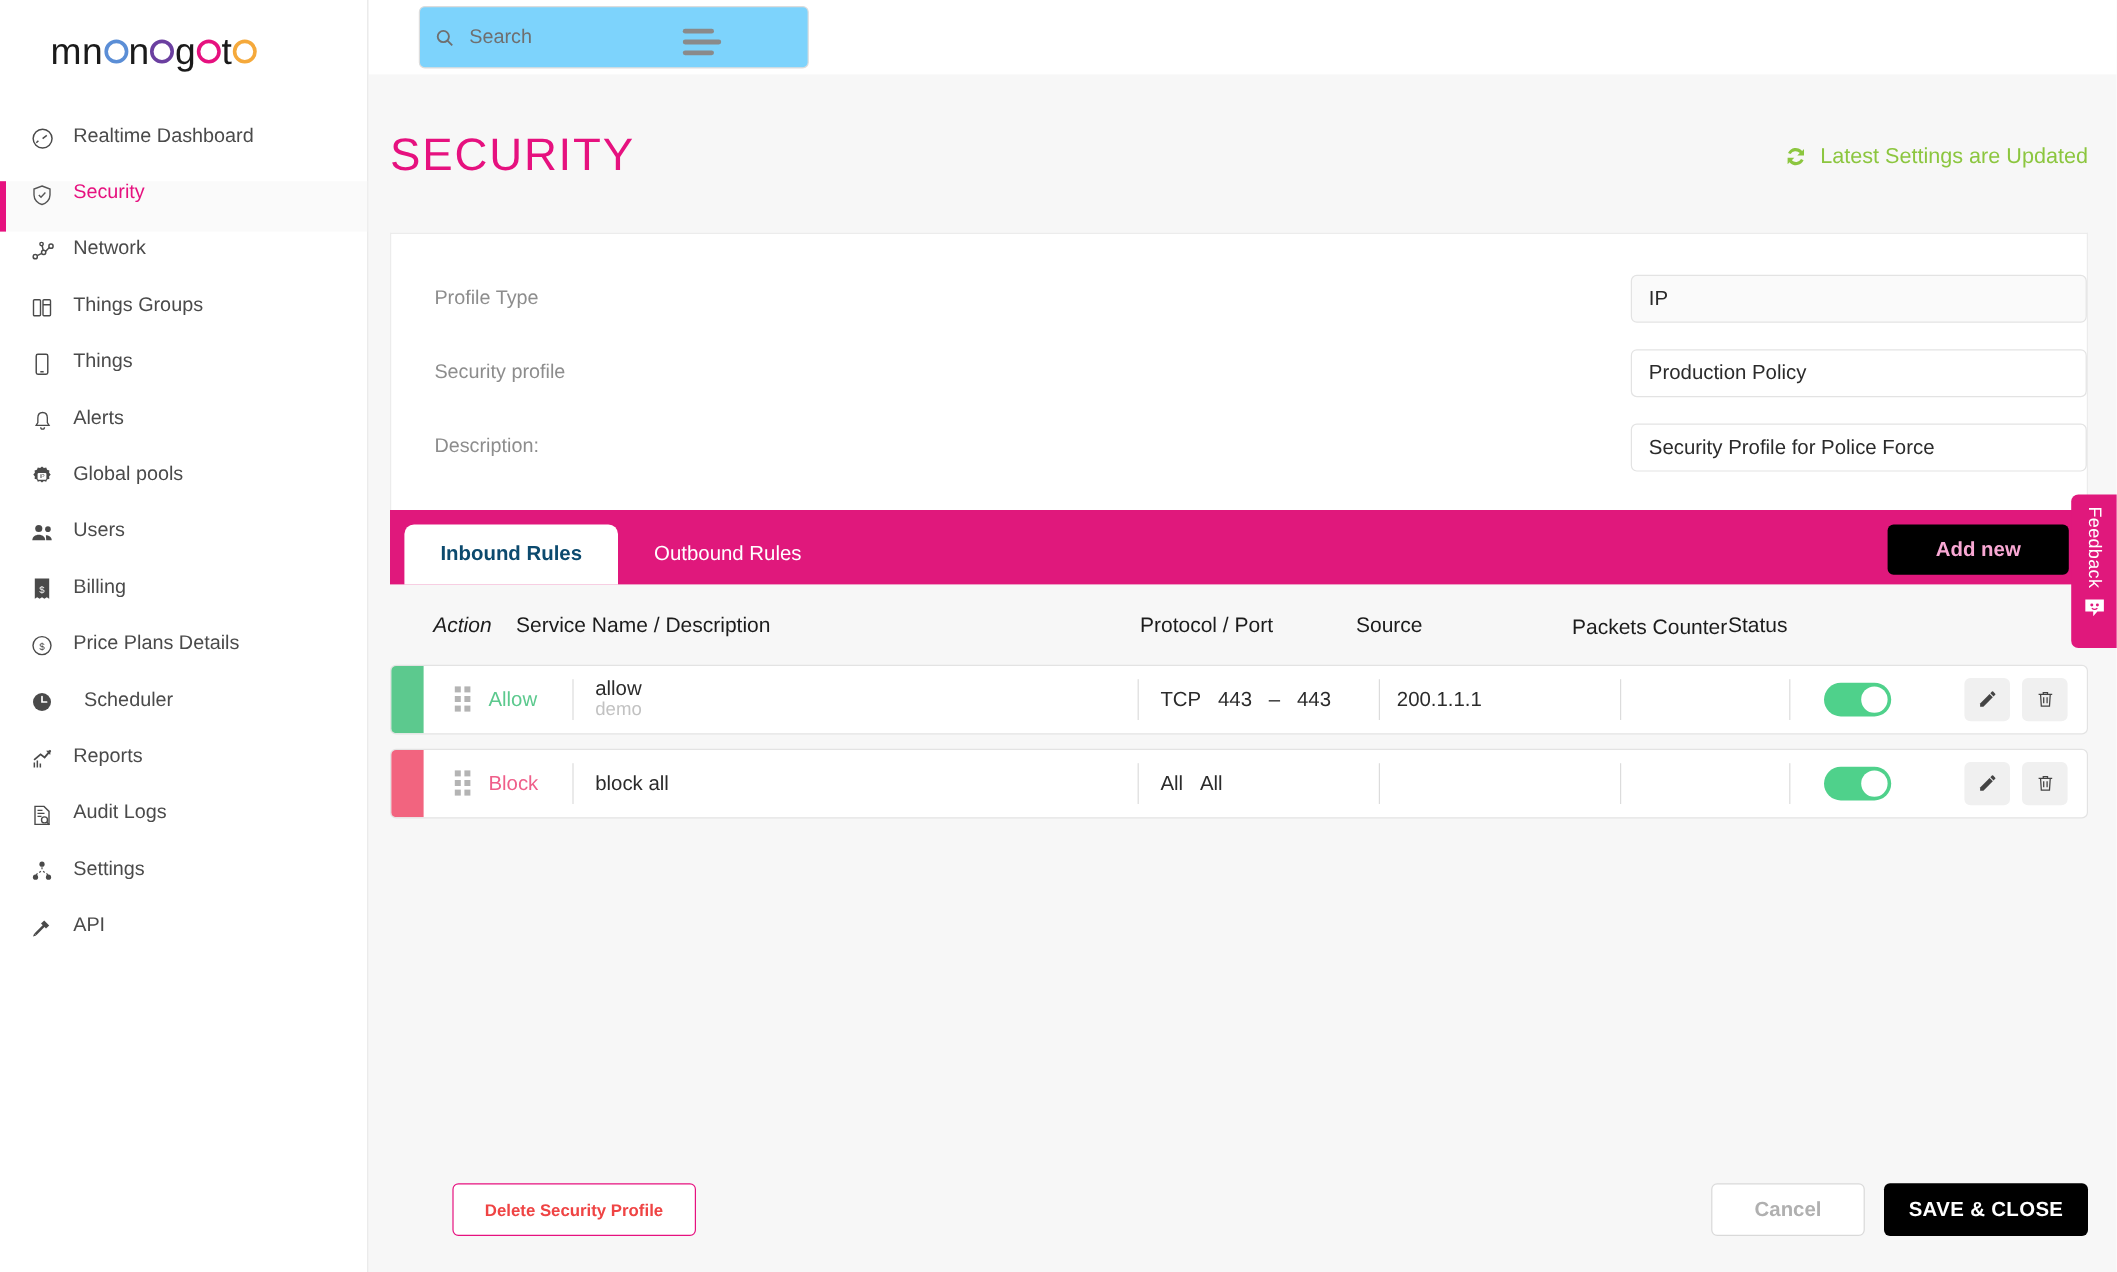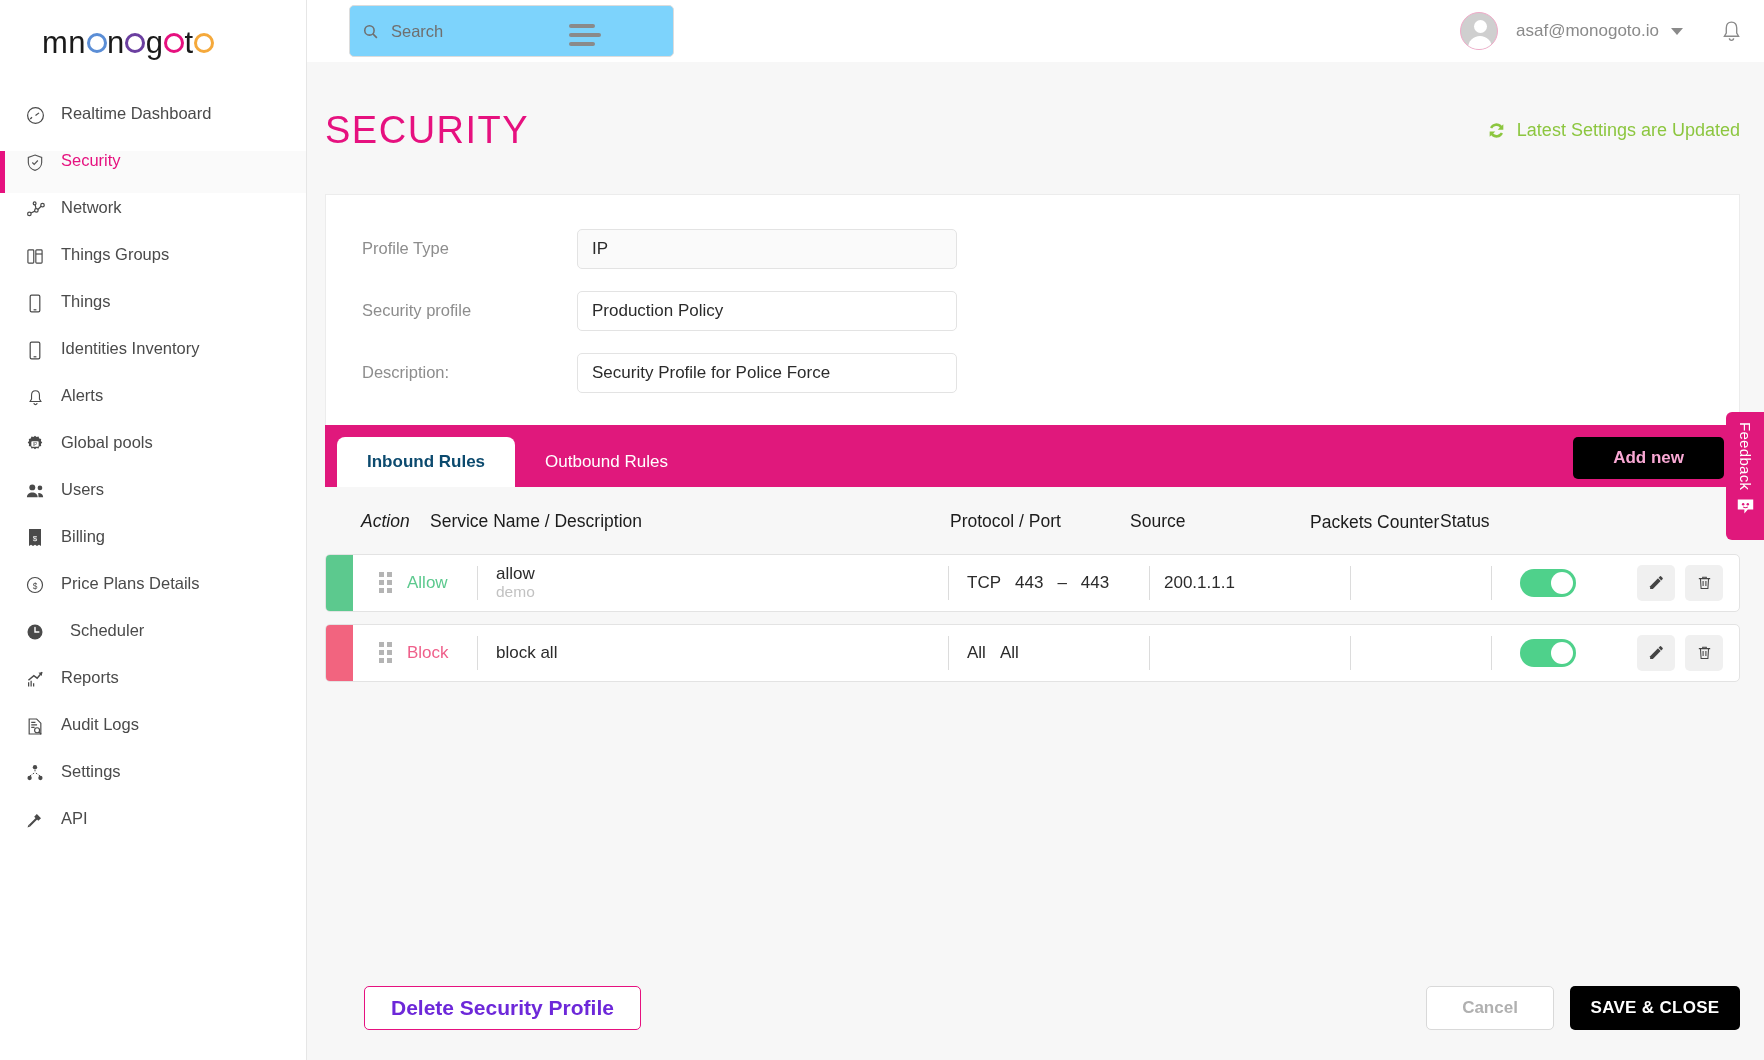--- a/index.html
+++ b/index.html
@@ -144,21 +144,21 @@
     color: #8cc63f; font-size: 18px;
   }
 
   .card {
     background: #ffffff;
     border: 1px solid #ececec;
     border-bottom: none;
     margin-left: 0;
   }
   .form-area { padding: 34px 0 28px 36px; }
-  .form-row { display:flex; align-items:center; margin-bottom: 22px; }
+  .form-row { display:flex; align-items:center; margin-bottom: 22px; justify-content: space-between; }
   .form-row:last-child { margin-bottom: 4px; }
   .form-label { width: 215px; font-size: 16.5px; color: #8d8d8d; }
   .form-field {
     width: 380px; height: 40px;
     border: 1px solid #e3e3e3; border-radius: 5px;
     background: #fff;
     display:flex; align-items:center; padding: 0 14px;
     font-size: 17px; color: #2b2b2b;
   }
   .form-field.readonly { background: #fafafa; }
@@ -259,24 +259,24 @@
     background:#f0f0f0; border:none;
     display:flex; align-items:center; justify-content:center;
     cursor:pointer;
   }
 
   .footer-bar {
     position:absolute; left:18px; right:24px; bottom: 30px;
     display:flex; align-items:center;
   }
   .btn-delete {
-    border:1px solid #e6117f; color:#6d28d9; background:#fff;
+    border:1px solid #e6117f; color:#ef4444; background:#fff;
     border-radius:5px; height:44px; padding: 0 26px;
-    font-size:21px; font-weight:700; cursor:pointer;
-    margin-left: 39px;
+    font-size:14px; font-weight:700; cursor:pointer;
+    margin-left: 52px;
     font-family:"Liberation Sans", sans-serif;
   }
   .footer-right { margin-left:auto; display:flex; gap:16px; }
   .btn-cancel {
     border:1px solid #d9d9d9; color:#b0b0b0; background:#fff;
     border-radius:5px; height:44px; width:128px;
     font-size:17px; font-weight:700; cursor:pointer;
     font-family:"Liberation Sans", sans-serif;
   }
   .btn-save {
@@ -377,29 +377,20 @@
       <div class="nav-item">
         <span class="nav-ico">
           <svg width="16" height="21" viewBox="0 0 16 24" fill="none" stroke="currentColor" stroke-width="1.4">
               <rect x="2.5" y="2.5" width="11" height="19" rx="1.6"></rect>
               <path d="M6.4 19.2 h3.2"></path>
             </svg>
         </span>
         <span class="nav-label">Things</span>
       </div>
 
-      <div class="nav-item">
-        <span class="nav-ico">
-          <svg width="16" height="21" viewBox="0 0 16 24" fill="none" stroke="currentColor" stroke-width="1.4">
-              <rect x="2.5" y="2.5" width="11" height="19" rx="1.6"></rect>
-              <path d="M6.4 19.2 h3.2"></path>
-            </svg>
-        </span>
-        <span class="nav-label">Identities Inventory</span>
-      </div>
 
       <div class="nav-item">
         <span class="nav-ico">
           <svg width="19" height="21" viewBox="0 0 24 24" fill="none" stroke="currentColor" stroke-width="1.4">
               <path d="M12 3.5 C8.6 3.5 7 6 7 9.2 V14 L5.2 17 H18.8 L17 14 V9.2 C17 6 15.4 3.5 12 3.5 Z"></path>
               <path d="M10 19 a2 2 0 0 0 4 0"></path>
             </svg>
         </span>
         <span class="nav-label">Alerts</span>
       </div>
@@ -520,31 +511,20 @@
       <div class="search-box">
         <span class="mag">
           <svg width="17" height="17" viewBox="0 0 24 24" fill="none" stroke="#6f6f6f" stroke-width="2.2">
               <circle cx="10.5" cy="10.5" r="6.6"></circle>
               <path d="M15.4 15.4 L21 21"></path>
             </svg>
         </span>
         <input type="text" placeholder="Search" style="">
       </div>
 
-      <div class="top-right">
-        <div class="avatar"></div>
-        <span class="user-email">asaf@monogoto.io</span>
-        <span class="caret-down"></span>
-        <span style="display:flex;margin-left:18px;">
-          <svg width="25" height="26" viewBox="0 0 24 24" fill="none" stroke="#8a8a8a" stroke-width="1.3">
-              <path d="M12 3.5 C8.6 3.5 7 6 7 9.2 V14 L5.2 17 H18.8 L17 14 V9.2 C17 6 15.4 3.5 12 3.5 Z"></path>
-              <path d="M10 19 a2 2 0 0 0 4 0"></path>
-            </svg>
-        </span>
-      </div>
     </header>
 
     <div class="content">
 
       <div class="page-head">
         <h1 class="page-title">SECURITY</h1>
         <div class="status-note">
           <span style="display:flex;">
             <svg width="21" height="21" viewBox="0 0 24 24" fill="#8cc63f">
                 <path d="M4.6 8.6 A8 8 0 0 1 18 6.6 l1.8-1.8 V11 H13.4 l2.4-2.4 A5.6 5.6 0 0 0 7 9.6z"></path>

